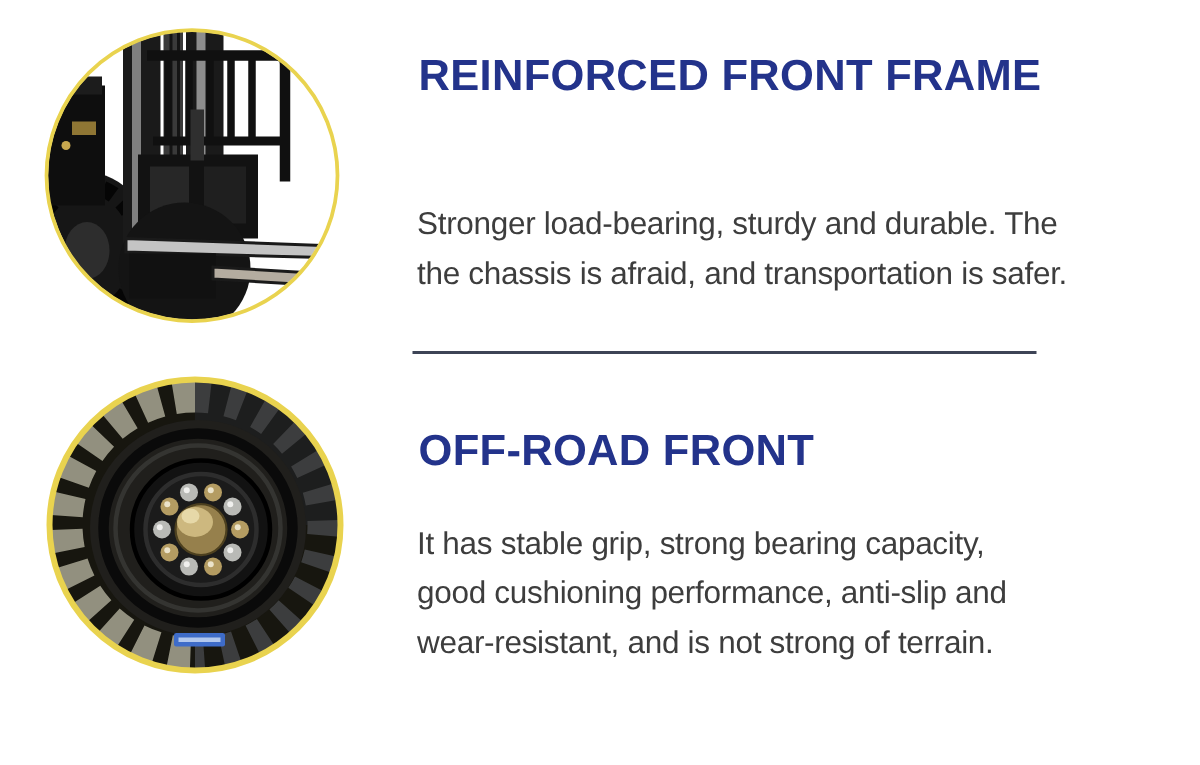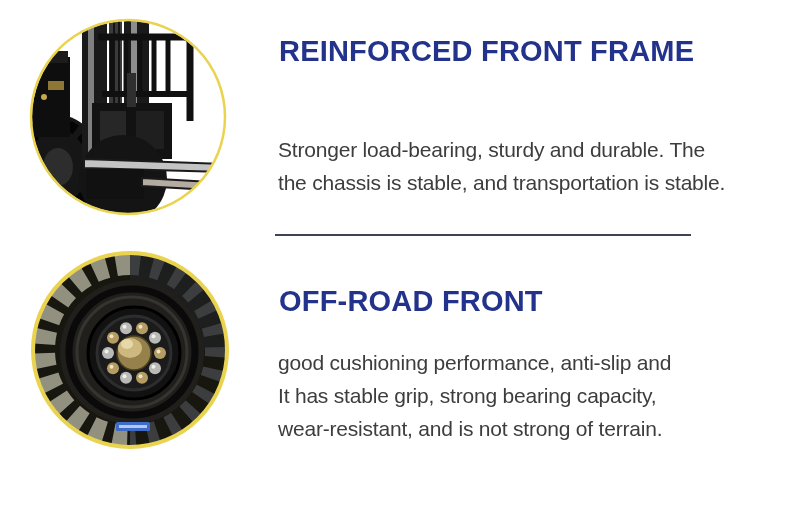--- a/index.html
+++ b/index.html
@@ -92,21 +92,21 @@
         <rect x="58" y="152" width="58" height="30" fill="#111111"></rect>
         <polygon points="114,161 199,166 199,174 114,169" fill="#b4aca0" stroke="#1a1a1a" stroke-width="2"></polygon>
       </g>
       <circle cx="100" cy="100" r="97" fill="none" class="ring-stroke" stroke-width="2.5"></circle>
     </svg>
   </div>
 
   <div class="section-heading heading-1">REINFORCED FRONT FRAME</div>
   <div class="section-body body-1">
     <div>Stronger load-bearing, sturdy and durable. The</div>
-    <div>the chassis is stable, and transportation is stable.</div>
+    <div>the chassis is afraid, and transportation is safer.</div>
   </div>
 
   <div class="divider"></div>
 
   <div class="photo photo-tire">
     <svg viewBox="0 0 200 200" width="200" height="200">
       <defs>
           <clipPath id="clipB">
             <circle cx="100" cy="100" r="96"></circle>
           </clipPath>
@@ -154,18 +154,18 @@
 
         <rect x="86" y="172" width="34" height="9" rx="1.5" fill="#3e6cc9"></rect>
         <rect x="89" y="175" width="28" height="3" fill="#cfe0f8" opacity="0.8"></rect>
       </g>
       <circle cx="100" cy="100" r="97" fill="none" class="ring-stroke" stroke-width="4"></circle>
     </svg>
   </div>
 
   <div class="section-heading heading-2">OFF-ROAD FRONT</div>
   <div class="section-body body-2">
+    <div>It has stable grip, strong bearing capacity,</div>
     <div>good cushioning performance, anti-slip and</div>
-    <div>It has stable grip, strong bearing capacity,</div>
     <div>wear-resistant, and is not strong of terrain.</div>
   </div>
 
 </div>
 
 </body></html>

